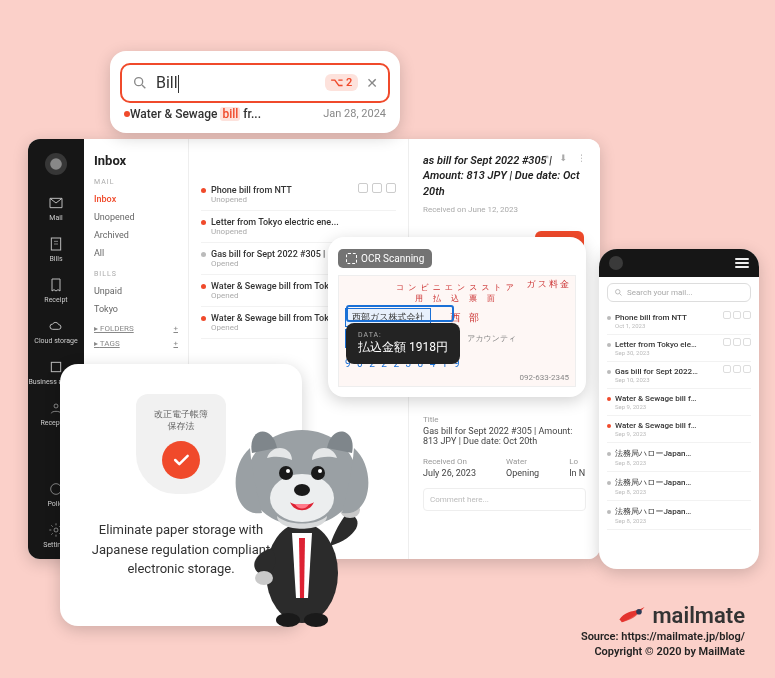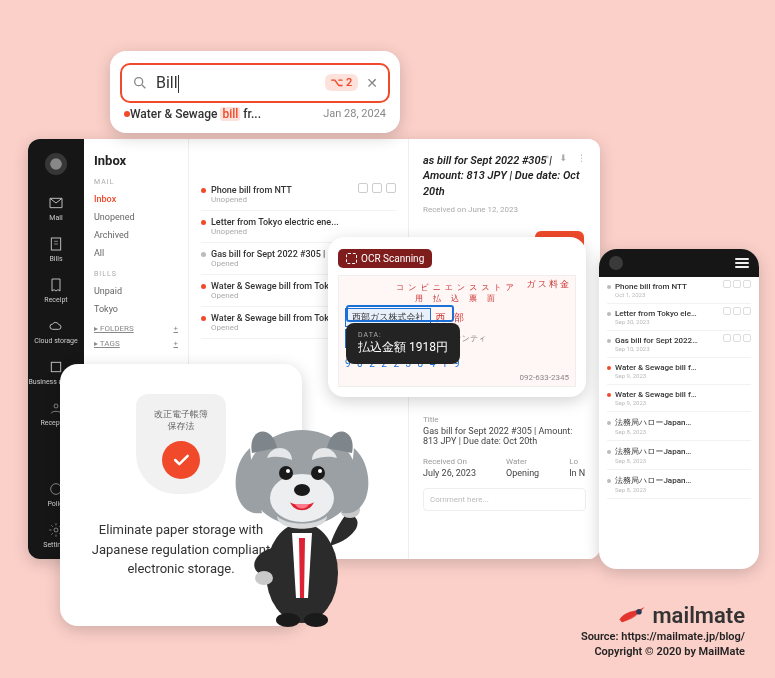--- a/index.html
+++ b/index.html
@@ -51,25 +51,25 @@
   .search-close { color:#888; font-size:14px; cursor:pointer;}
   .results-head { font-size:11px; color:#999; margin:12px 4px 6px;}
   .result-row { display:flex; align-items:center; gap:0; padding:4px; font-size:12px;}
   .result-row .rdot { width:6px; height:6px; background:#f04a2b; border-radius:50%;}
   .result-row .rtxt { flex:1; white-space:nowrap; overflow:hidden; text-overflow:ellipsis; color:#333; font-weight:500;}
   .result-row .rtxt .hl { background:#fde2dc; color:#f04a2b; padding:0 2px; border-radius:3px;}
   .result-row .rdate { font-size:11px; color:#888;}
 
   
   .ocr { position:absolute; left:328px; top:237px; width:258px; height:160px; background:#fff; border-radius:16px; overflow:hidden;}
-  .ocr .badge { position:absolute; left:10px; top:12px; background:#7f1d1d; color:#fff; font-size:10px; padding:4px 8px; border-radius:5px; display:flex; align-items:center; gap:4px;}
+  .ocr .badge { position:absolute; left:10px; top:12px; background:#737373; color:#fff; font-size:10px; padding:4px 8px; border-radius:5px; display:flex; align-items:center; gap:4px;}
   .ocr .badge::before { content:""; width:9px; height:9px; border:1px dashed #fff; border-radius:2px;}
   .ocr .doc { position:absolute; left:10px; right:10px; top:38px; bottom:10px; background:#fef7f5; border:1px solid #eee; font-size:8px; padding:6px; overflow:hidden;}
   .doc .jp1 { color:#c33; letter-spacing:4px; text-align:center;}
-  .doc .boxrow { display:flex; gap:4px; margin-top:4px; align-items:center;}
+  .doc .boxrow { display:flex; gap:19px; margin-top:4px; align-items:center;}
   .doc .box { border:1px solid #1a70d6; padding:2px 6px; font-size:9px; color:#333; background:#fff;}
   .doc .jp2 { position:absolute; right:4px; top:2px; color:#c33; font-size:9px; letter-spacing:2px;}
   .doc .nums { color:#1a70d6; font-size:10px; margin-top:10px; letter-spacing:2px;}
   .ocr .tooltip { position:absolute; left:18px; top:86px; background:#232323; color:#fff; border-radius:8px; padding:8px 12px; font-size:12px;}
   .ocr .tooltip .lbl { font-size:7px; color:#aaa; letter-spacing:1px;}
   .ocr .highlight-frame { position:absolute; border:2px solid #1a70d6; border-radius:3px;}
 
   
   .elim { position:absolute; left:60px; top:364px; width:242px; height:262px; background:#fff; border-radius:18px; padding:20px; text-align:center; display:flex; flex-direction:column; align-items:center;}
   .shield { width:90px; height:100px; background:#f1f1f1; border-radius:12px 12px 40px 40px; display:flex; flex-direction:column; align-items:center; justify-content:center; gap:8px; margin-top:10px;}
@@ -337,20 +337,27 @@
 
 <div class="mobile shadow">
   <div class="topbar">
     <div class="logo2"></div>
     <div class="burger">
         <span></span>
         <span></span>
         <span></span>
       </div>
   </div>
+  <div class="msearch">
+    <svg width="9" height="9" viewBox="0 0 24 24">
+        <circle cx="10" cy="10" r="6" fill="none" stroke="#aaa" stroke-width="2"></circle>
+        <path d="M15 15l5 5" stroke="#aaa" stroke-width="2"></path>
+      </svg>
+    <span>Search your mail...</span>
+  </div>
   <div class="mlist" id="mobile-list">
       <div class="mrow">
         <span class="mtitle"><span class="mdot "></span>Phone bill from NTT</span>
         <div class="mdate">Oct 1, 2023</div>
         <div class="micons">
           <i></i>
           <i></i>
           <i></i>
         </div>
       </div>

